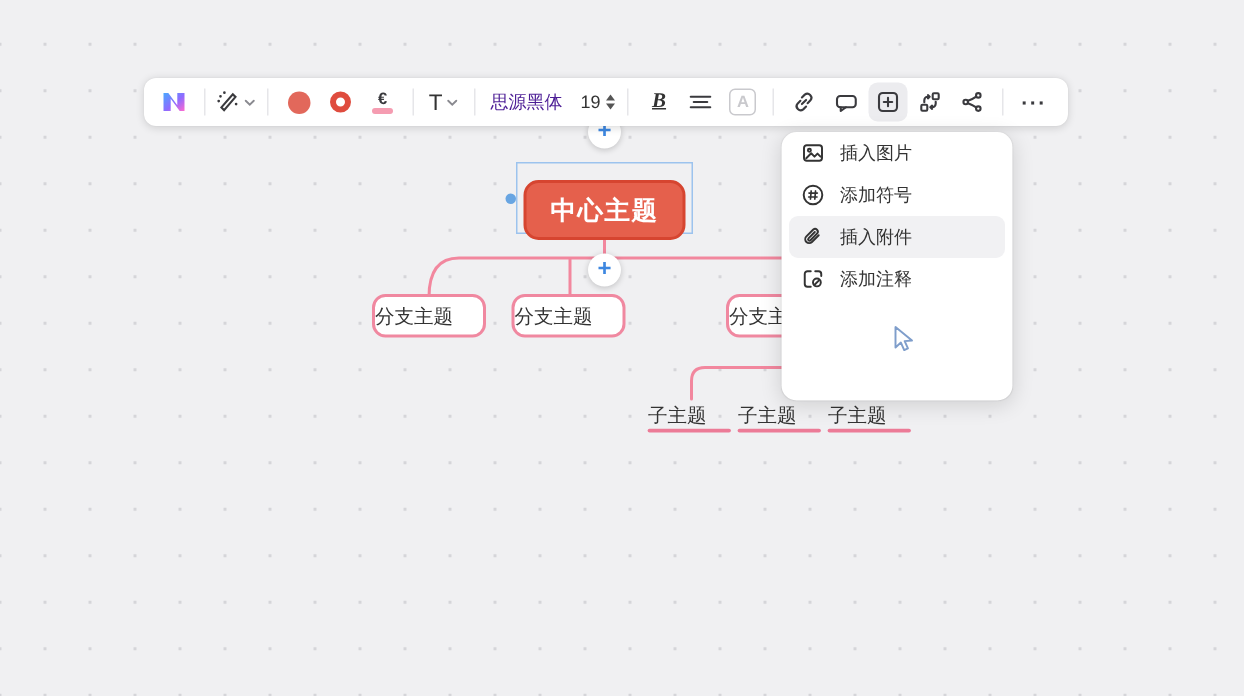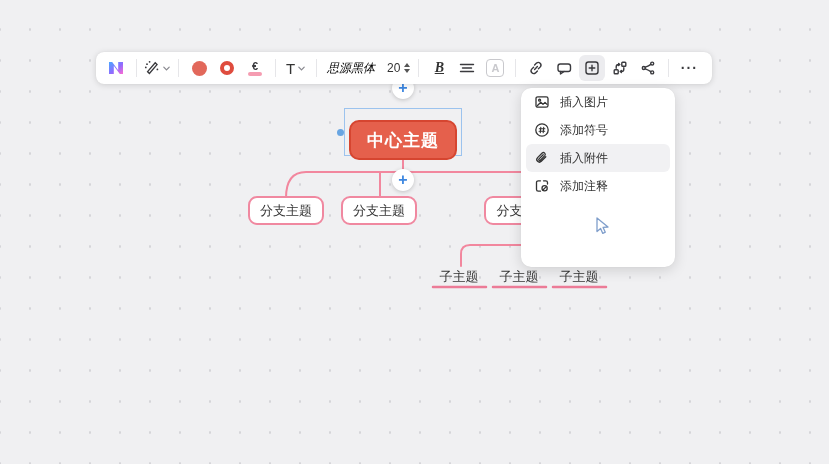--- a/index.html
+++ b/index.html
@@ -30,29 +30,29 @@
     position:absolute;width:22px;height:22px;z-index:5;border-radius:50%;
     background:#fff;box-shadow:0 1px 4px rgba(0,0,0,.2);
     display:flex;align-items:center;justify-content:center;
     color:#3d87e0;font-size:16px;font-weight:bold;line-height:1;
   }
   #plus-top{left:392px;top:77px;}
   #plus-junction{left:392px;top:169px;}
   .branch-node{
     position:absolute;top:196px;height:29px;z-index:4;background:#fff;
     border:2px solid #f088a0;border-radius:9px;box-sizing:border-box;
-    display:flex;align-items:center;justify-content:center;
+    display:flex;align-items:center;
     color:#333;font-size:13px;
   }
   #branch-1{left:248px;width:76px;}
   #branch-2{left:341px;width:76px;}
   #branch-3{left:484px;width:77px;}
   .sub-topic{
     position:absolute;top:268px;width:54px;height:17px;z-index:4;
-    display:flex;align-items:center;justify-content:center;color:#333;font-size:13px;
+    display:flex;align-items:center;color:#333;font-size:13px;
   }
   #sub-1{left:432px;} #sub-2{left:492px;} #sub-3{left:552px;}
   
   .toolbar{
     position:absolute;left:96px;top:52px;width:616px;height:32px;z-index:40;
     background:#fff;border-radius:8px;box-shadow:0 1px 6px rgba(0,0,0,.14),0 0 1px rgba(0,0,0,.08);
     display:flex;align-items:center;padding:0 6px;box-sizing:border-box;
   }
   .tb-btn{
     height:26px;min-width:26px;border-radius:6px;display:flex;align-items:center;
@@ -60,21 +60,21 @@
   }
   .tb-btn.active{background:#ececef;}
   .tb-divider{width:1px;height:18px;background:#e6e6e9;margin:0 6px;flex:0 0 1px;}
   .chev{margin-left:2px;}
   .swatch-fill{width:15px;height:15px;border-radius:50%;background:#e2685b;}
   .swatch-ring{width:13px;height:13px;border-radius:50%;border:4px solid #df4c3e;box-sizing:content-box;background:#fff;width:6px;height:6px;}
   .text-color-btn{flex-direction:column;gap:1px;}
   .text-color-glyph{font-size:11px;font-weight:bold;color:#3a3a3e;line-height:10px;}
   .text-color-bar{width:14px;height:4px;border-radius:2px;background:#f59cb1;}
   .t-glyph{font-size:15px;color:#333;font-weight:500;line-height:1;}
-  .font-name{font-size:12px;color:#000000;margin:12px 4px;white-space:nowrap;font-style:italic;}
+  .font-name{font-size:12px;color:#4c1d95;margin:12px 4px;white-space:nowrap;}
   .font-size{font-size:12px;color:#333;margin:0 2px 0 8px;}
   .stepper{display:flex;flex-direction:column;align-items:center;justify-content:center;gap:2px;margin:0 2px;}
   .step-up{width:0;height:0;border-left:3.5px solid transparent;border-right:3.5px solid transparent;border-bottom:4.5px solid #555;}
   .step-down{width:0;height:0;border-left:3.5px solid transparent;border-right:3.5px solid transparent;border-top:4.5px solid #555;}
   .bold-glyph{font-family:"Liberation Serif","DejaVu Serif",serif;font-style:italic;font-weight:bold;
     font-size:14px;text-decoration:underline;color:#333;line-height:1;}
   .a-box{width:18px;height:18px;border:1.4px solid #c9c9cd;border-radius:4px;box-sizing:border-box;
     display:flex;align-items:center;justify-content:center;font-size:11px;color:#c9c9cd;font-weight:bold;}
   .dots-glyph{font-size:14px;font-weight:bold;color:#3a3a3e;letter-spacing:1px;line-height:1;}
   
@@ -176,21 +176,21 @@
   </div>
   <div class="tb-divider"></div>
   <div class="tb-btn">
     <span class="t-glyph">T</span>
     <svg class="chev" width="9" height="9" viewBox="0 0 10 10" fill="none" stroke="#8a8a90" stroke-width="1.4" stroke-linecap="round">
         <path d="M2 3.5 L5 6.5 L8 3.5"></path>
       </svg>
   </div>
   <div class="tb-divider"></div>
   <div class="font-name">思源黑体</div>
-  <div class="font-size">20</div>
+  <div class="font-size">19</div>
   <div class="stepper">
     <div class="step-up"></div>
     <div class="step-down"></div>
   </div>
   <div class="tb-divider"></div>
   <div class="tb-btn">
     <span class="bold-glyph">B</span>
   </div>
   <div class="tb-btn">
     <svg width="16" height="16" viewBox="0 0 16 16" stroke="#3a3a3e" stroke-width="1.4" stroke-linecap="round">

